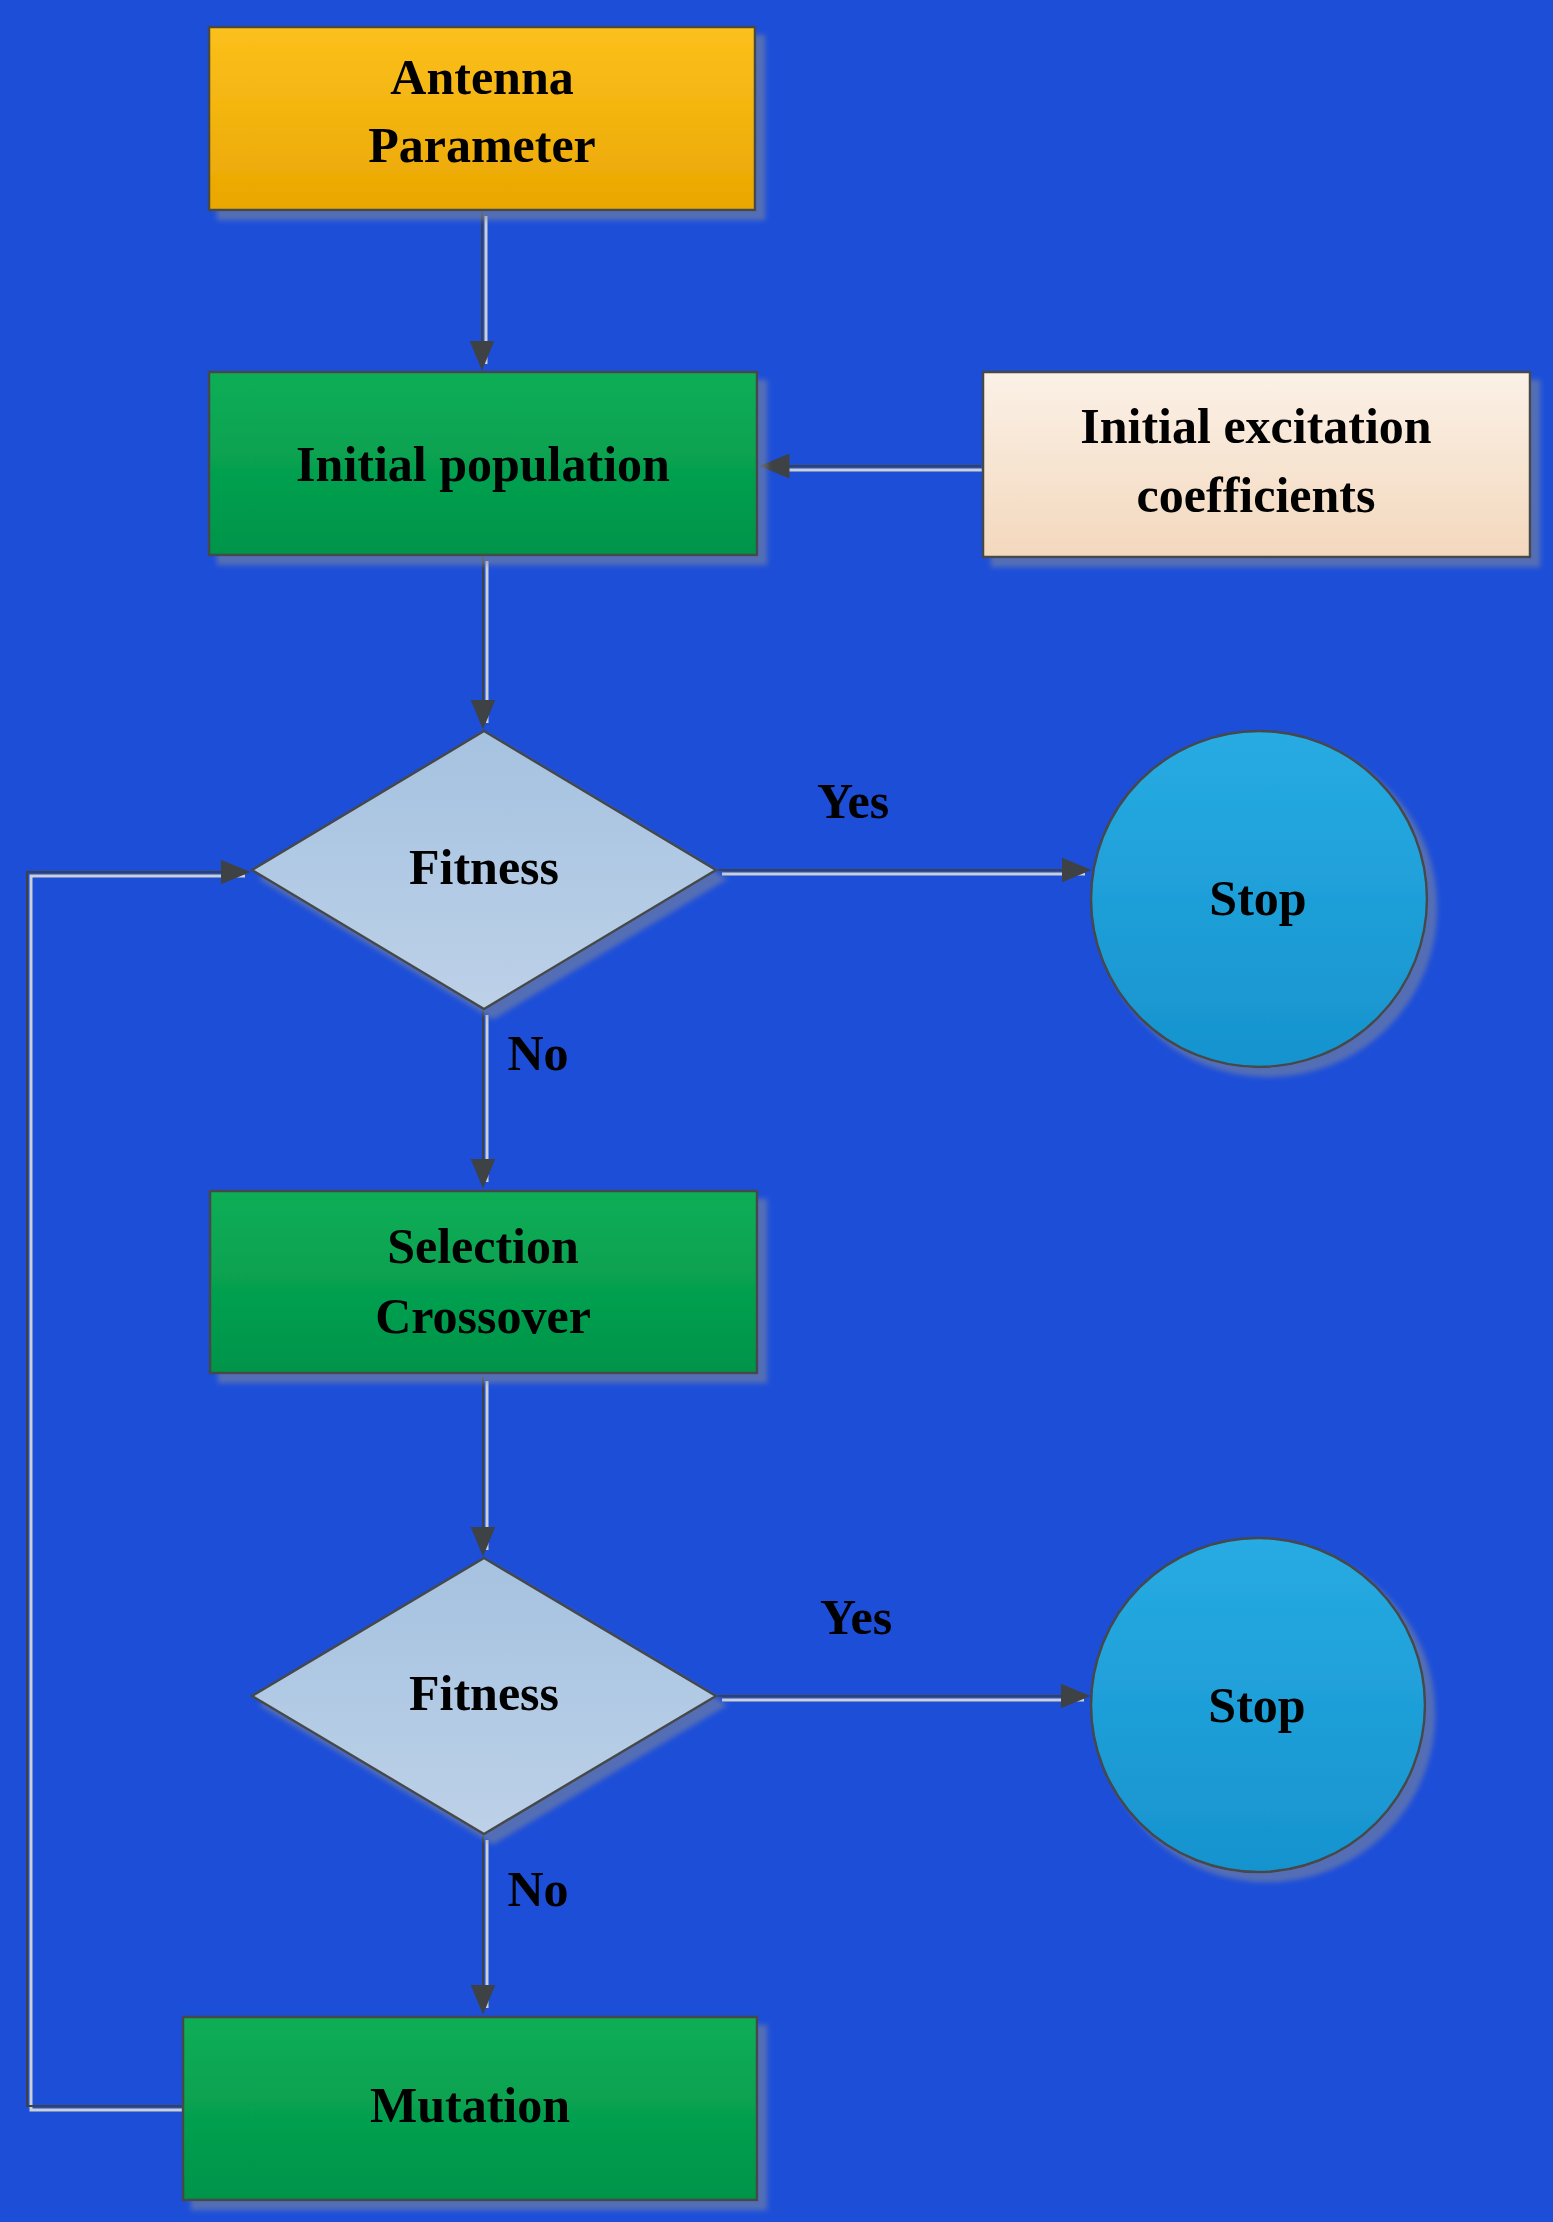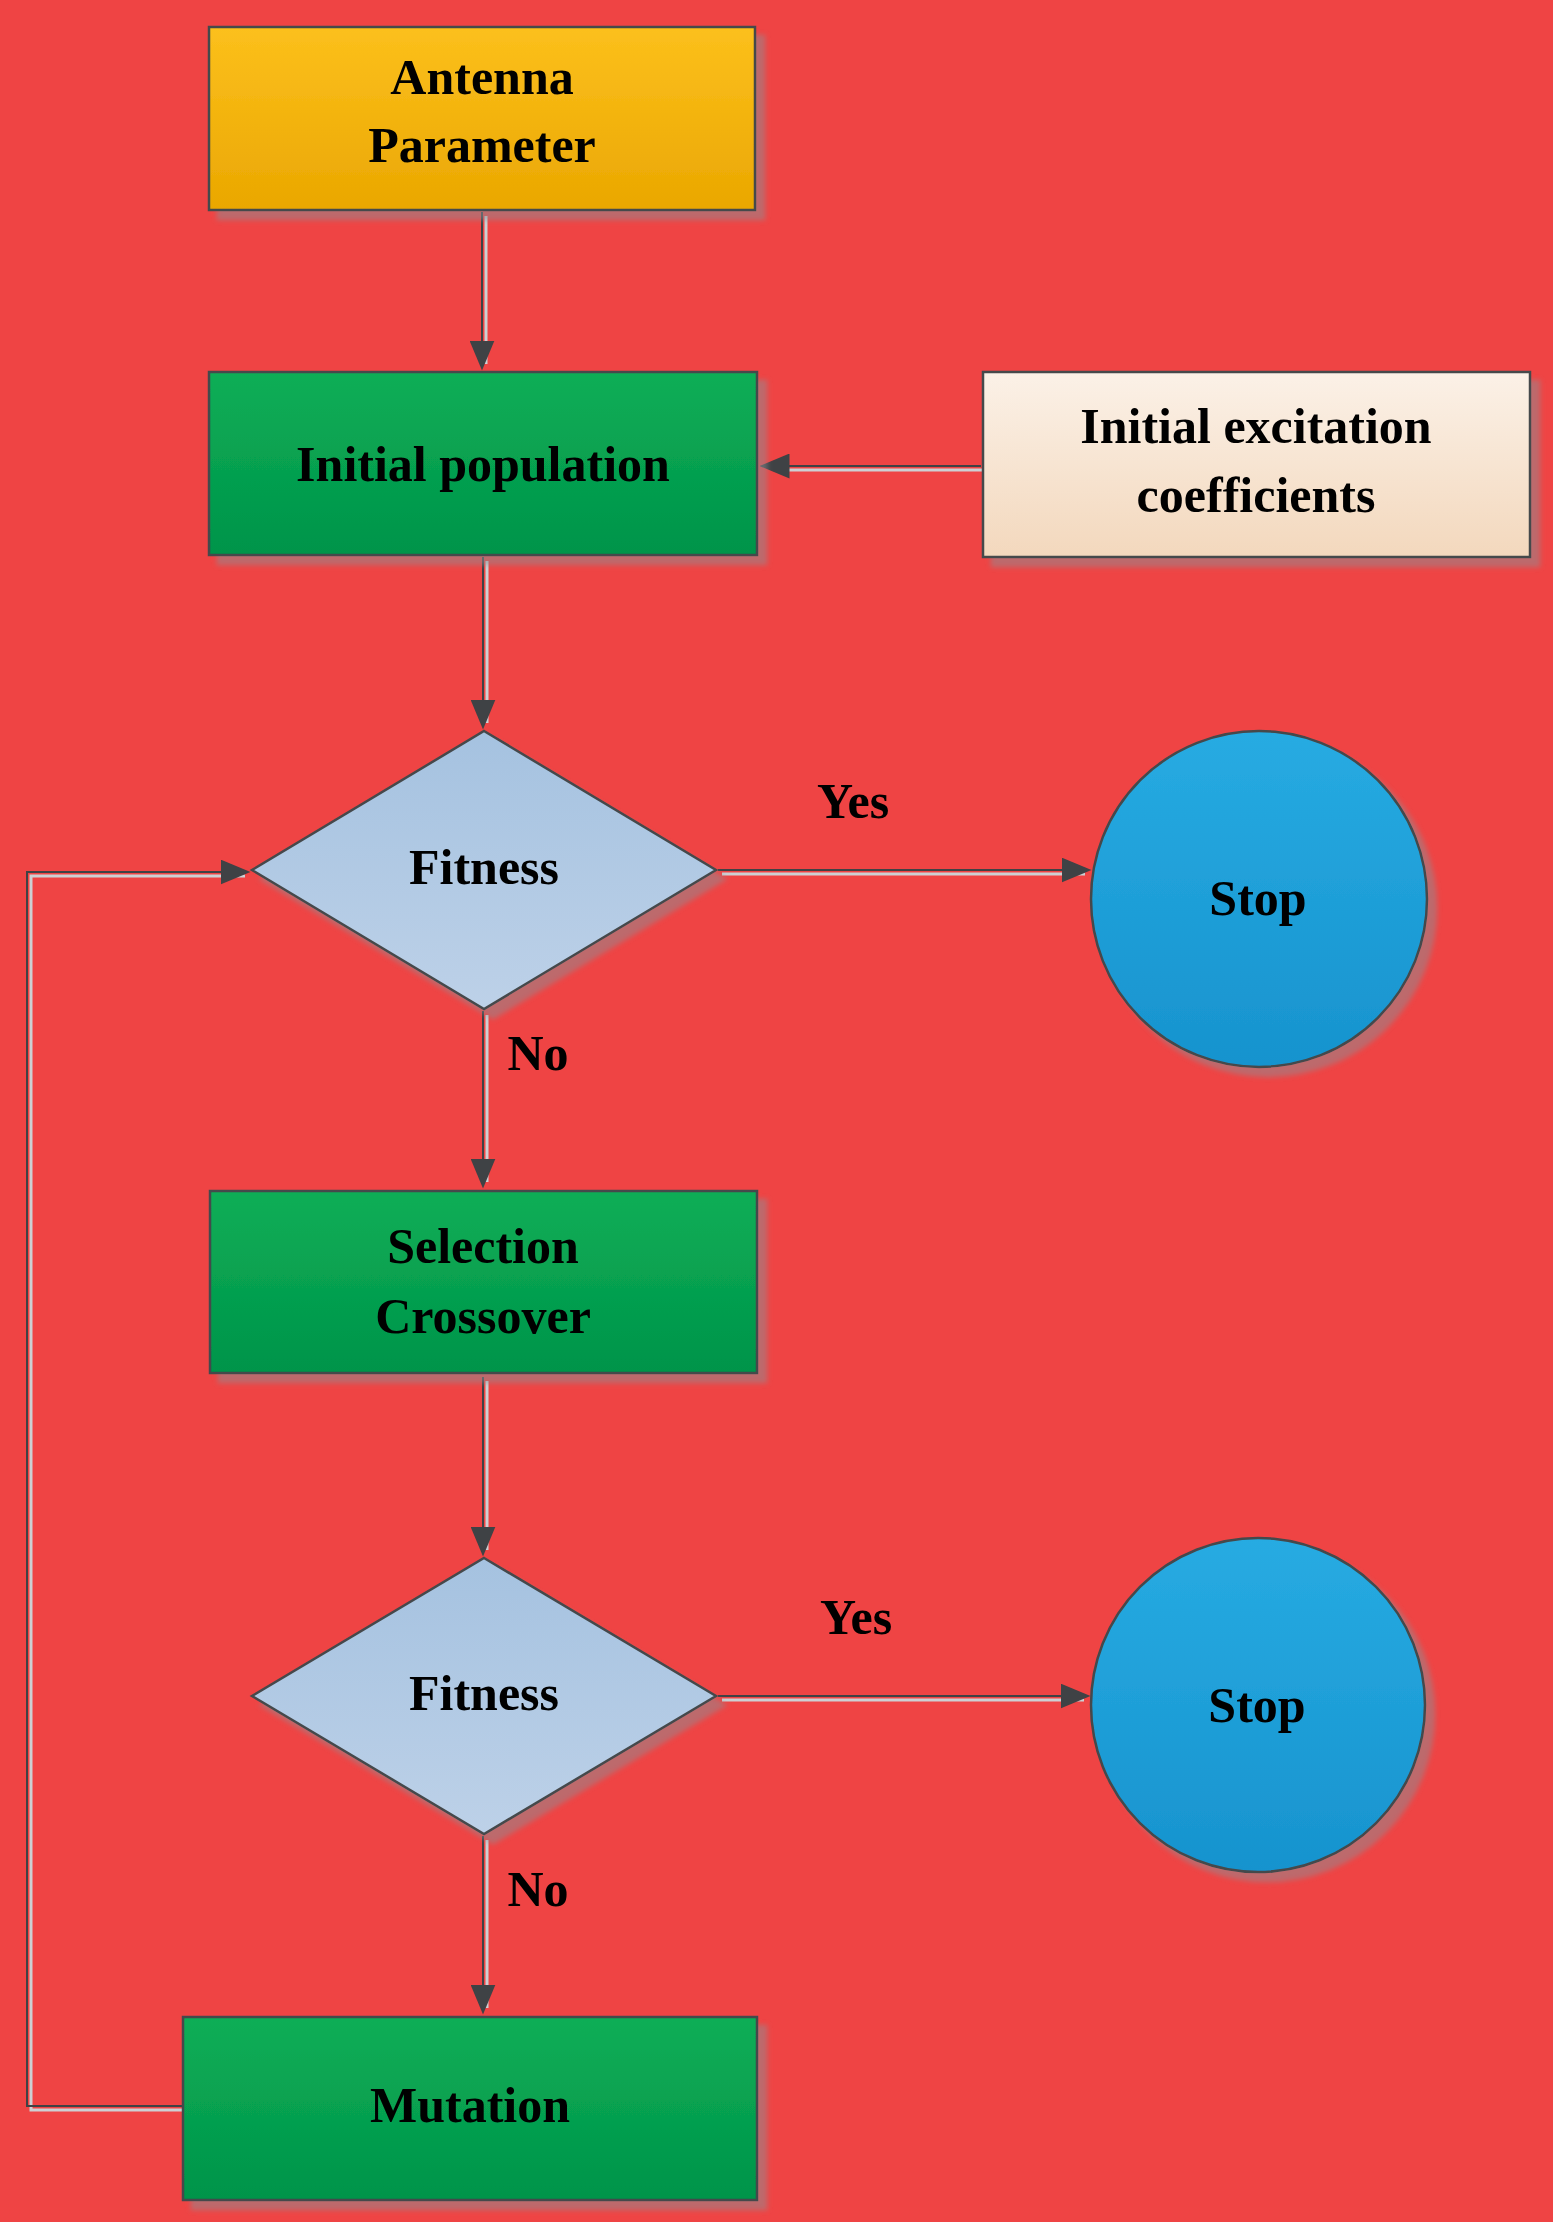--- a/index.html
+++ b/index.html
@@ -1,20 +1,20 @@
 <!DOCTYPE html>
 <html><head>
 <meta charset="utf-8">
 <style>
   html, body { margin: 0; padding: 0; background: #ffffff; }
   .stage {
     position: relative;
     width: 1553px;
     height: 2222px;
-    background: #ef4444;
+    background: #1d4ed8;
     font-family: "Liberation Serif", serif;
   }
   svg { display: block; }
   .line {
     stroke: #3f4245;
     stroke-width: 2;
     fill: none;
   }
   .line-shadow {
     stroke: #cdd0d3;

